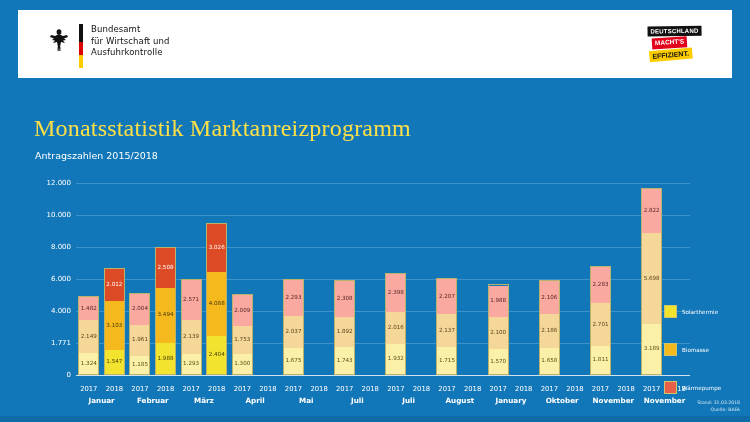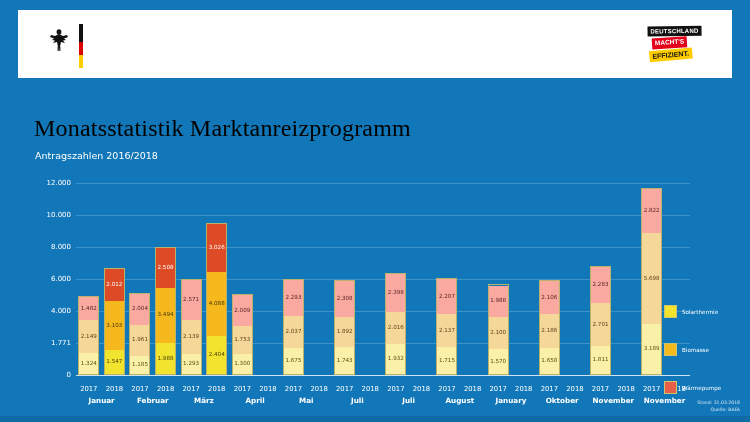--- a/index.html
+++ b/index.html
@@ -39,21 +39,21 @@
   .eff-line{display:block;font-weight:bold;line-height:1;white-space:nowrap;}
   .eff-1{background:#111;color:#fff;font-size:6px;padding:2px 3px;letter-spacing:.2px;
          transform:rotate(1deg);width:fit-content;}
   .eff-2{background:#e2001a;color:#fff;font-size:6.5px;padding:2px 3px;margin-top:1px;
          margin-left:4px;transform:rotate(-1.5deg);width:fit-content;}
   .eff-3{background:#ffcc00;color:#111;font-size:7px;padding:2px 3px;margin-top:1px;
          margin-left:1px;transform:rotate(-3deg);width:fit-content;}
   
   #page-title{
     position:absolute;left:34px;top:115px;font-size:24px;font-weight:normal;
-    font-family:"Liberation Serif", serif;letter-spacing:.2px;color:#000000;
+    font-family:"Liberation Serif", serif;letter-spacing:.2px;color:#fde047;
   }
   #page-subtitle{
     position:absolute;left:35px;top:150px;font-size:9.5px;color:#fff;
     font-family:"DejaVu Sans", sans-serif;
   }
   
   #chart{
     position:absolute;left:30px;top:180px;width:660px;height:200px;
   }
   #plot{
@@ -125,30 +125,35 @@
       <svg width="24" height="28" viewBox="0 0 24 28" aria-hidden="true">
         <g fill="#111">
           <ellipse cx="12" cy="7" rx="2.4" ry="2.8"></ellipse>
           <path d="M12 9 L16 11 L20 10 L21 12 L17 13.5 L19 15 L16 15.5 L18 18 L14 17 L13 22 L12 25 L11 22 L10 17 L6 18 L8 15.5 L5 15 L7 13.5 L3 12 L4 10 L8 11 Z"></path>
           <rect x="10.6" y="22" width="1.1" height="4"></rect>
           <rect x="12.3" y="22" width="1.1" height="4"></rect>
         </g>
       </svg>
     </div>
     <div id="flagbar"></div>
+    <div id="logo-text">
+      <div>Bundesamt</div>
+      <div>für Wirtschaft und</div>
+      <div>Ausfuhrkontrolle</div>
+    </div>
   </div>
   <div id="eff-logo">
     <span class="eff-line eff-1">DEUTSCHLAND</span>
     <span class="eff-line eff-2">MACHT'S</span>
     <span class="eff-line eff-3">EFFIZIENT.</span>
   </div>
 </div>
 
 <div id="page-title">Monatsstatistik Marktanreizprogramm</div>
-<div id="page-subtitle">Antragszahlen 2016/2018</div>
+<div id="page-subtitle">Antragszahlen 2015/2018</div>
 
 <div id="chart">
   <div id="plot">
     <div id="gridlines">
         <div class="gridline" style="bottom: 0%;">
           <span class="ytick">0</span>
         </div>
         <div class="gridline" style="bottom: 16.6667%;">
           <span class="ytick">1.771</span>
         </div>

